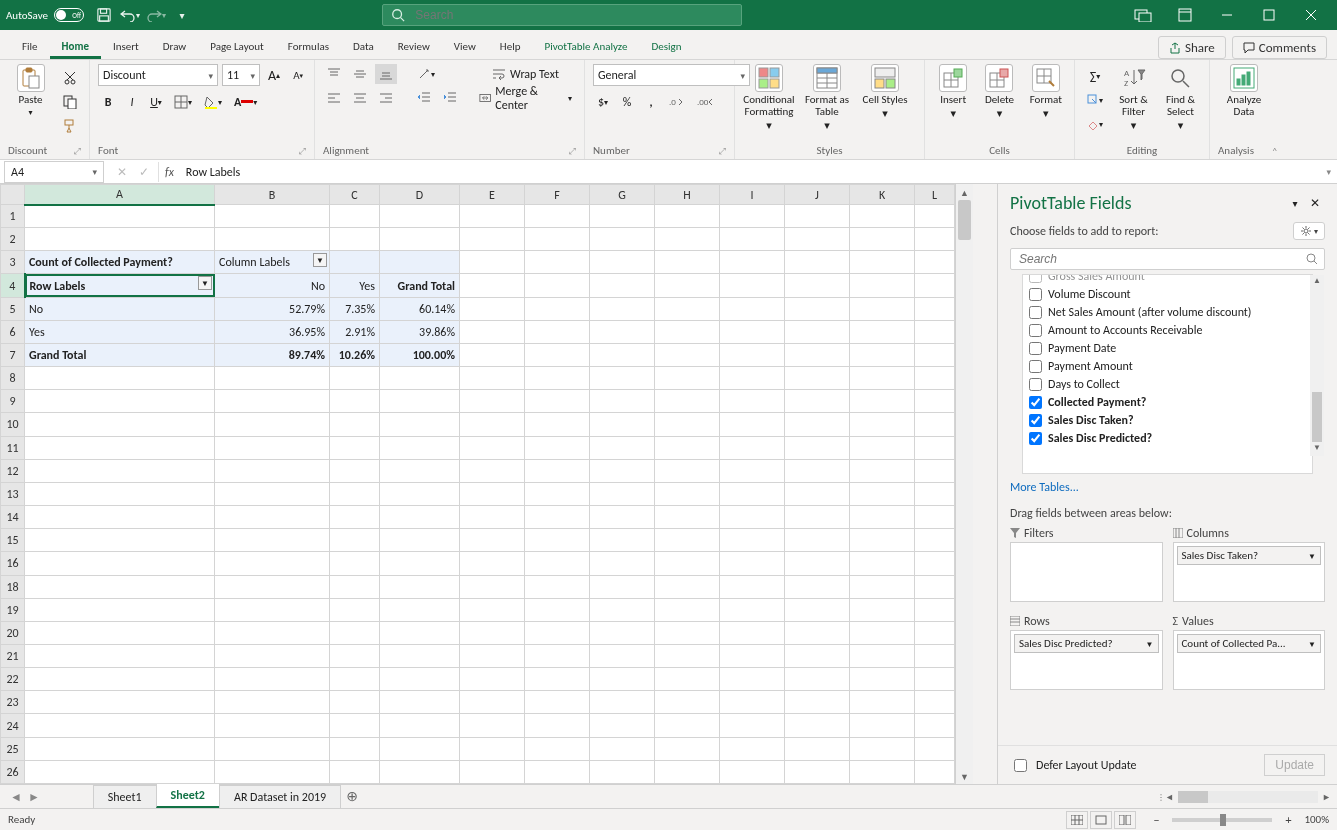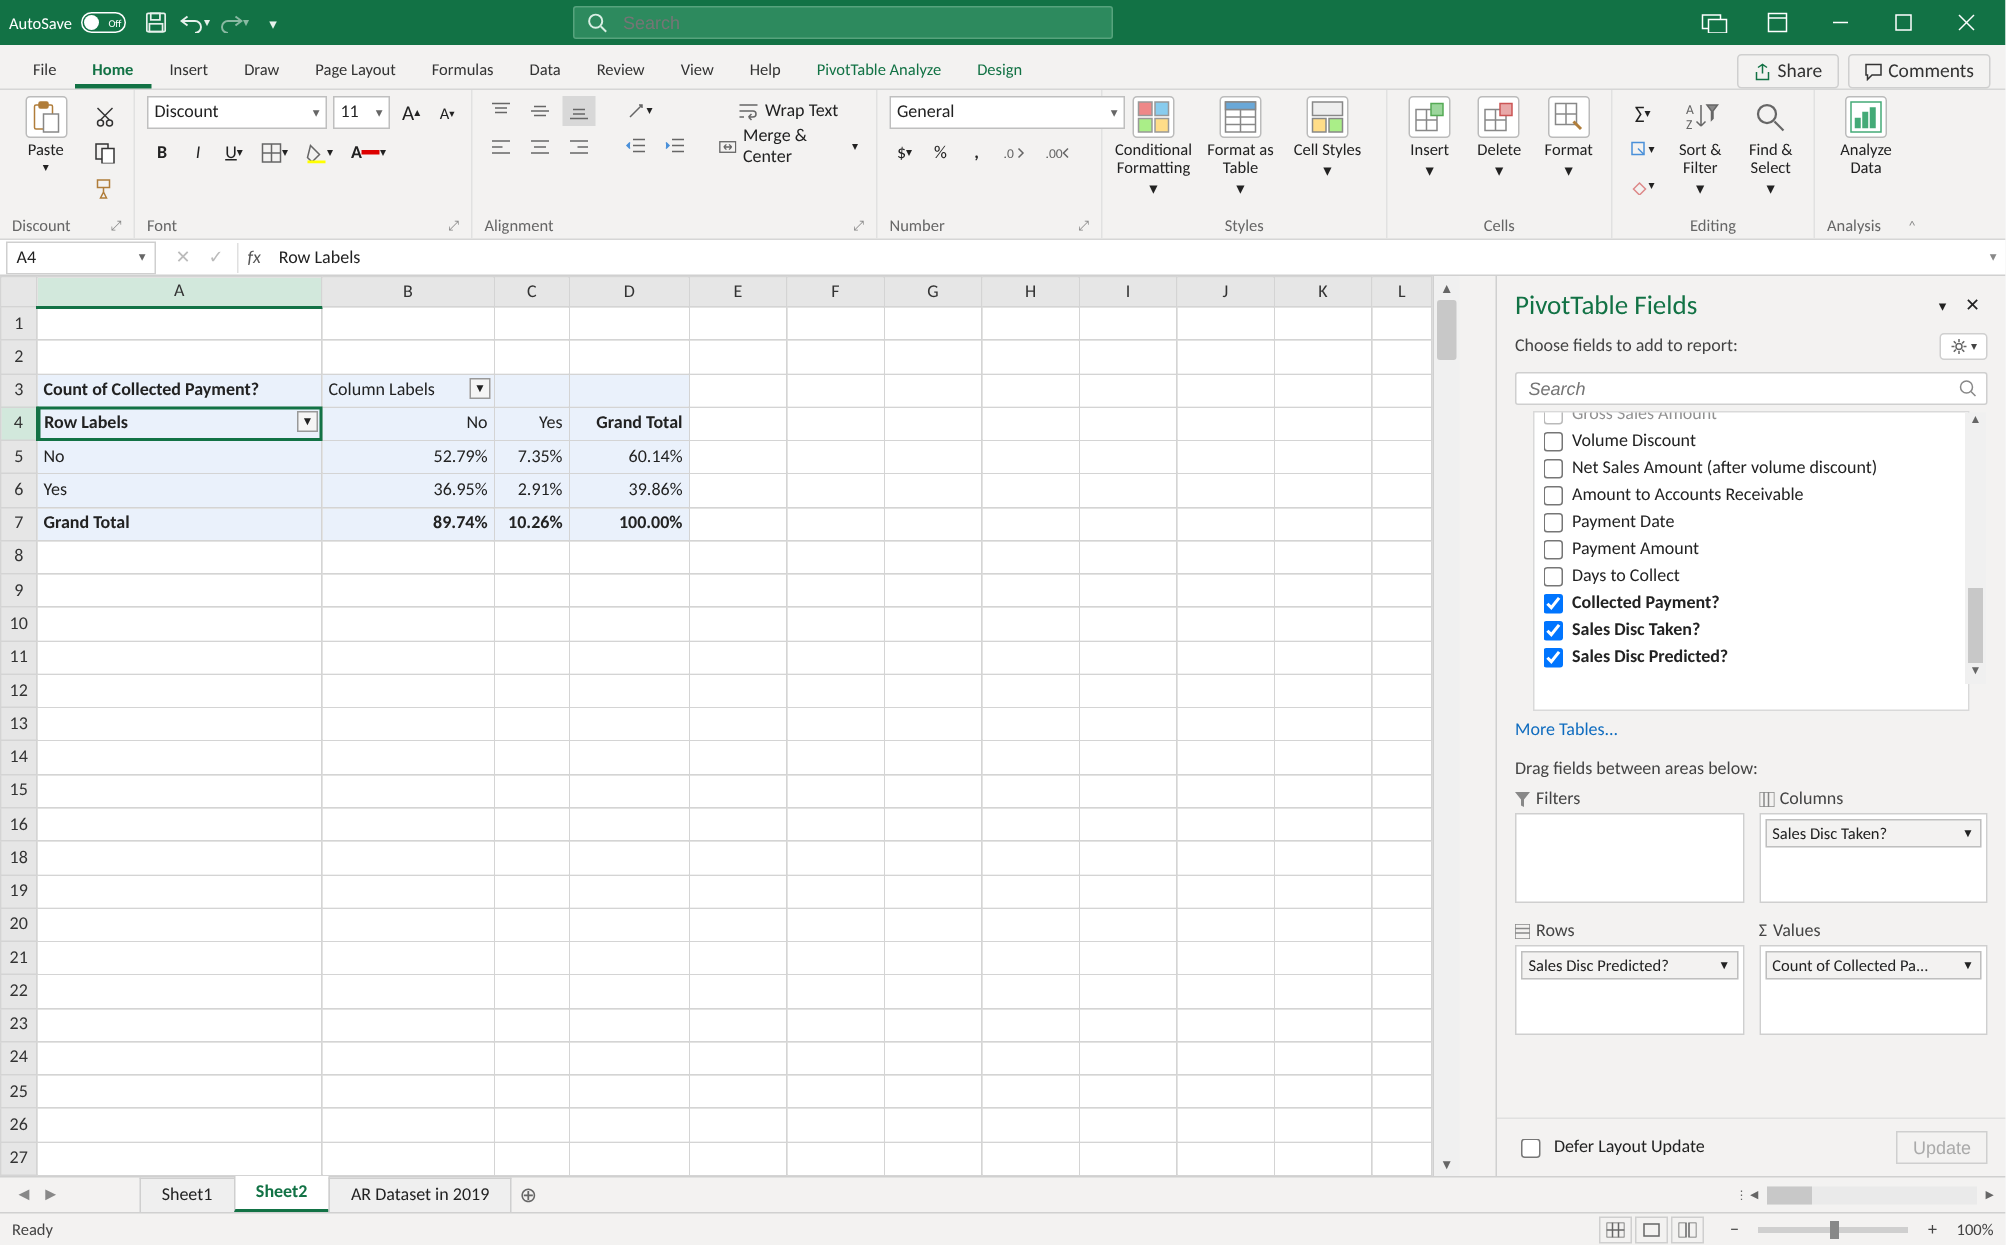--- a/index.html
+++ b/index.html
@@ -969,35 +969,20 @@
               <td class="" style="position:relative"></td>
               <td class="" style="position:relative"></td>
               <td class="" style="position:relative"></td>
               <td class="" style="position:relative"></td>
               <td class="" style="position:relative"></td>
               <td class="" style="position:relative"></td>
               <td class="" style="position:relative"></td>
               <td class="" style="position:relative"></td>
               <td class="" style="position:relative"></td>
             </tr>
-            <tr>
-              <th class="">27</th>
-              <td class="" style="position:relative"></td>
-              <td class="" style="position:relative"></td>
-              <td class="" style="position:relative"></td>
-              <td class="" style="position:relative"></td>
-              <td class="" style="position:relative"></td>
-              <td class="" style="position:relative"></td>
-              <td class="" style="position:relative"></td>
-              <td class="" style="position:relative"></td>
-              <td class="" style="position:relative"></td>
-              <td class="" style="position:relative"></td>
-              <td class="" style="position:relative"></td>
-              <td class="" style="position:relative"></td>
-            </tr>
           </tbody>
         </table>
       <div class="vscroll">
         <div class="arrow">▲</div>
         <div class="track">
             <div class="thumb"></div>
           </div>
         <div class="arrow">▼</div>
       </div>
     </div>

